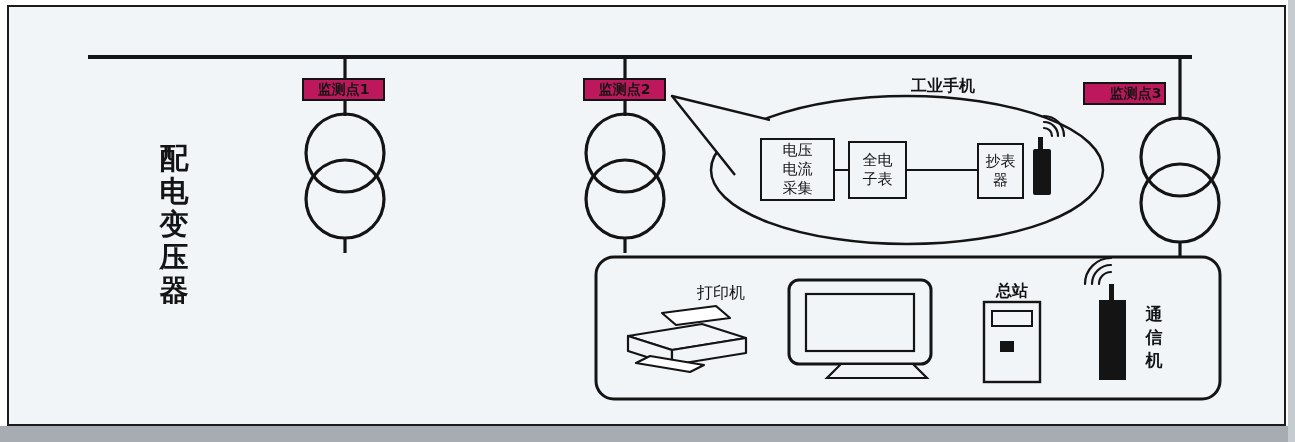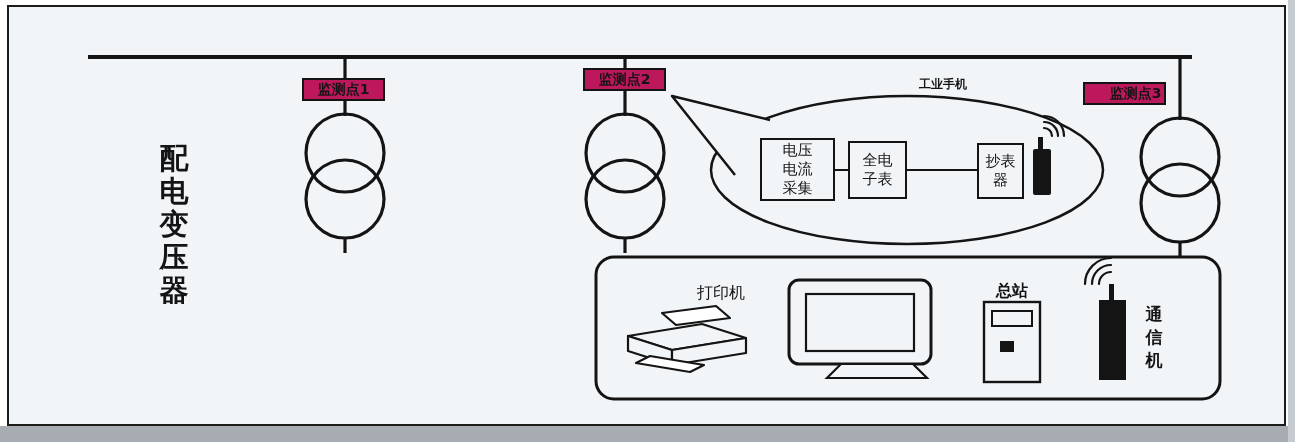--- a/index.html
+++ b/index.html
@@ -12,24 +12,24 @@
   .frame { position:absolute; left:7px; top:5px; width:1279px; height:421px;
            background:#f2f5f8; border:2px solid #1b1b1b; }
   .art { position:absolute; left:0; top:0; }
   .lbl { position:absolute; color:#141414; }
   .vtitle { left:155px; top:142px; width:38px; font-size:29px; line-height:33px;
             font-weight:600; text-align:center; white-space:pre-line; }
   .ptbox { position:absolute; height:23px; width:83px; border:2px solid #141414;
            background:#be185d; display:flex; align-items:center; justify-content:center;
            font-size:14px; font-weight:600; }
   #pt1 { left:302px; top:78px; }
-  #pt2 { left:583px; top:68px; }
+  #pt2 { left:583px; top:78px; }
   #pt3 { left:1083px; top:82px;padding-left:22px; }
   .bubble-title { left:878px; top:76px; width:130px; text-align:center;
-                  font-size:12px; font-weight:600; }
+                  font-size:16px; font-weight:600; }
   .bbox { position:absolute; border:2px solid #141414; background:#f2f5f8;
           display:flex; align-items:center; justify-content:center;
           font-size:15px; line-height:19px; font-weight:500; }
   .bbox .w { display:block; text-align:center; white-space:pre-line; }
   #bbox1 { left:760px; top:138px; width:75px; height:63px; }
   #bbox2 { left:848px; top:141px; width:59px; height:58px; }
   #bbox3 { left:977px; top:143px; width:47px; height:56px; }
   .printer-lbl { left:655px; top:283px; width:90px; text-align:right; font-size:16px; font-weight:400; }
   .screen-lbl  { left:806px; top:294px; width:108px; height:57px; display:flex;
                  align-items:center; justify-content:center; font-size:16px; font-weight:600; }

